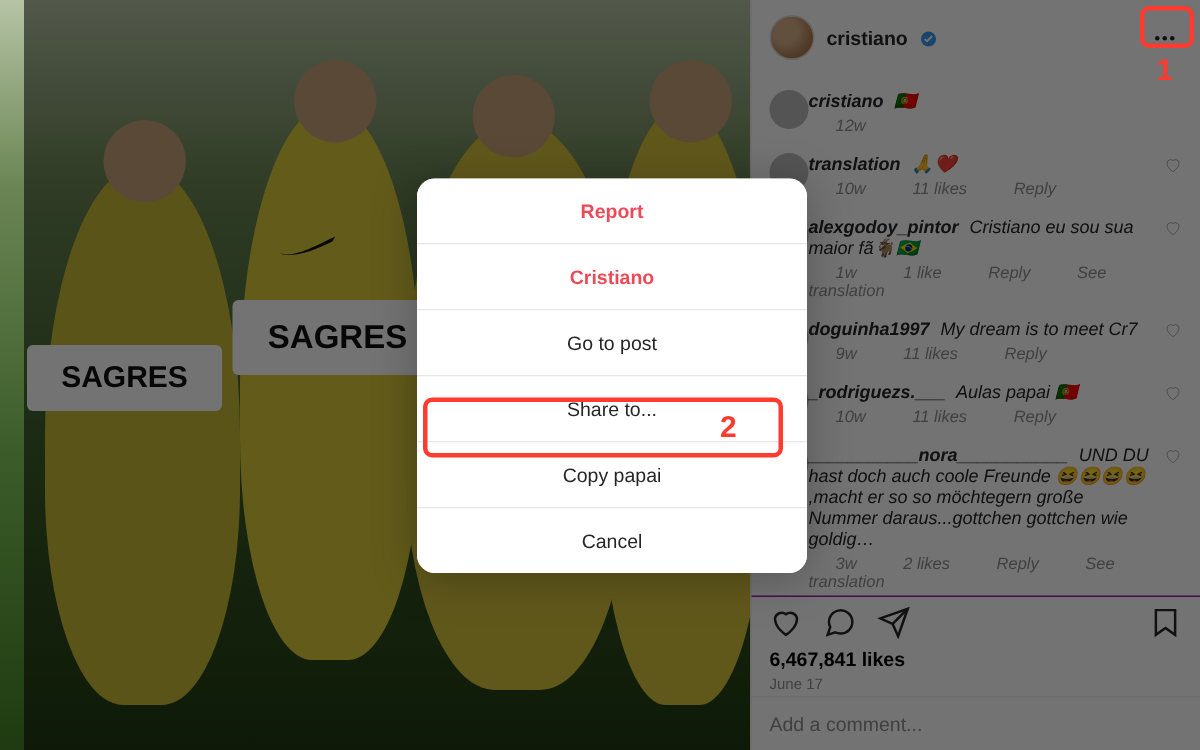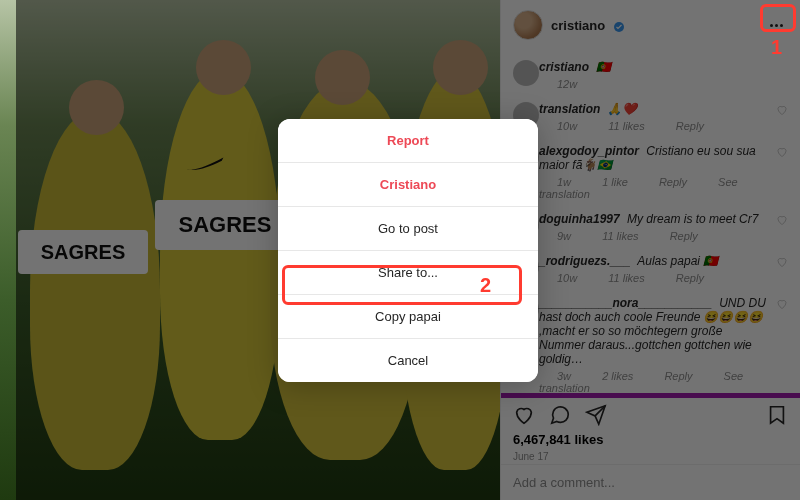--- a/index.html
+++ b/index.html
@@ -28,21 +28,21 @@
   .cmt { display:flex; gap:0; padding:6px 0; position:relative;font-style:italic; }
   .cmt .av { width:26px; height:26px; border-radius:50%; background:#bbb; flex:0 0 26px; }
   .cmt .body { flex:1; padding-right:18px; }
   .cmt .u { font-weight:600; margin-right:4px; }
   .cmt .meta { color:#8e8e8e; font-size:11px; margin-top:4px; }
   .cmt .meta span { margin-right:10px;margin-left:18px; }
   .cmt .heart { position:absolute; right:0; top:8px; width:12px; height:12px; }
   .heart svg { width:12px; height:12px; stroke:#8e8e8e; fill:none; }
   .replies { color:#8e8e8e; font-size:11px; margin:4px 0 4px 34px; display:flex; align-items:center; gap:8px; }
   .replies::before { content:""; width:22px; height:1px; background:#ccc; display:inline-block; }
-  .actionbar { border-top:5px solid #a21caf; padding:6px 12px 2px; }
+  .actionbar { border-top:1px solid #a21caf; padding:6px 12px 2px; }
   .icons { display:flex; align-items:center; gap:14px; }
   .icons .spacer { flex:1; }
   .ic { width:22px; height:22px; cursor:pointer; }
   .ic svg { width:22px; height:22px; stroke:#262626; fill:none; stroke-width:1.8; }
   .likes { font-weight:600; font-size:13px; margin-top:6px; }
   .date { color:#8e8e8e; font-size:10px; margin-top:4px; text-transform:capitalize; }
   .addc { border-top:1px solid #efefef; padding:10px 12px; font-size:13px; color:#8e8e8e; }
   
   .scrim { position:absolute; inset:0; background:rgba(0,0,0,0.55); display:flex; align-items:center; justify-content:center;margin-left:16px; }
   .menu { width:260px; background:#fff; border-radius:12px; overflow:hidden; box-shadow:0 4px 30px rgba(0,0,0,.25); }

